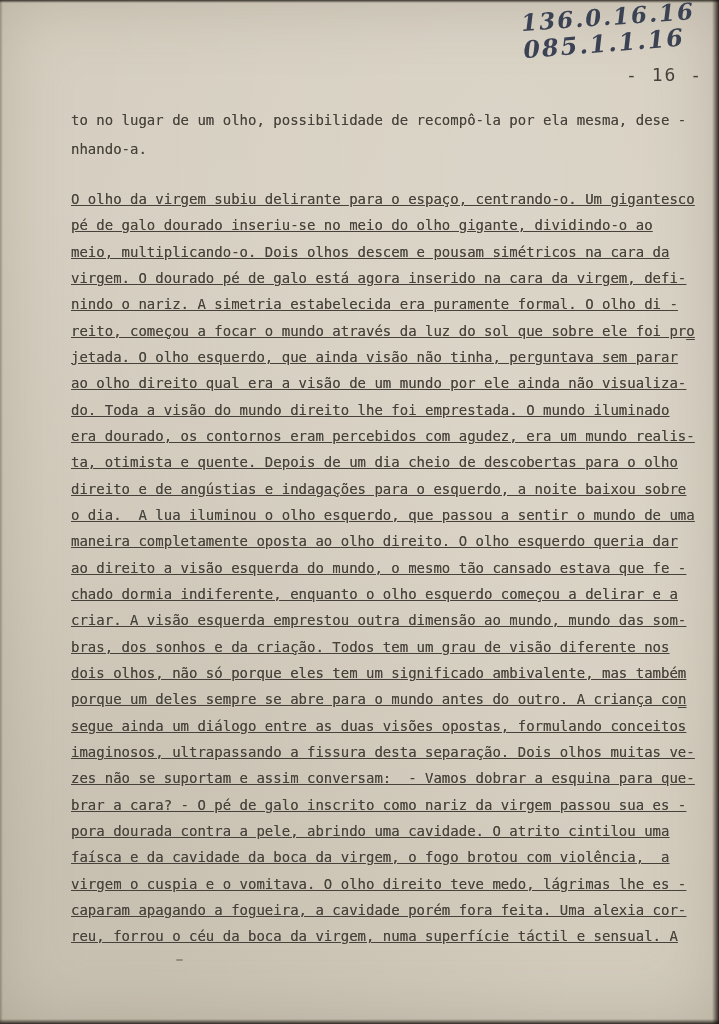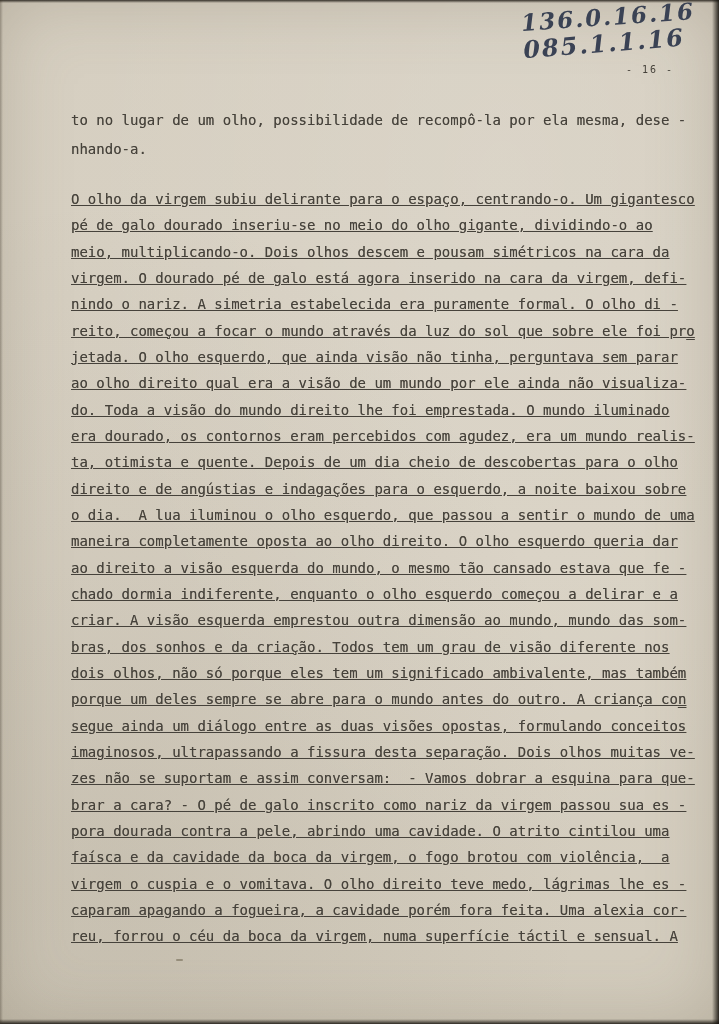--- a/index.html
+++ b/index.html
@@ -27,21 +27,21 @@
     font-style:italic; font-weight:700;
     color:var(--ink-hand);
     line-height:26px;
   }
   .hand-line{letter-spacing:2px;}
   #archival-code-1{font-size:23px; transform:rotate(-4deg); margin-right:2px;}
   #archival-code-2{font-size:24px; transform:rotate(-4.5deg); margin-right:12px; margin-top:1px;}
 
   #page-number{
     position:absolute; top:64px; left:626px;
-    font-size:10px; letter-spacing:2px;
+    font-size:18px; letter-spacing:2px;
     color:var(--ink);
   }
 
   #text-block{
     position:absolute; left:71px; top:106px;
     font-size:14px;
     color:var(--ink);
     white-space:pre;
     text-shadow:0 0 0.5px rgba(62,58,50,0.55);
   }

